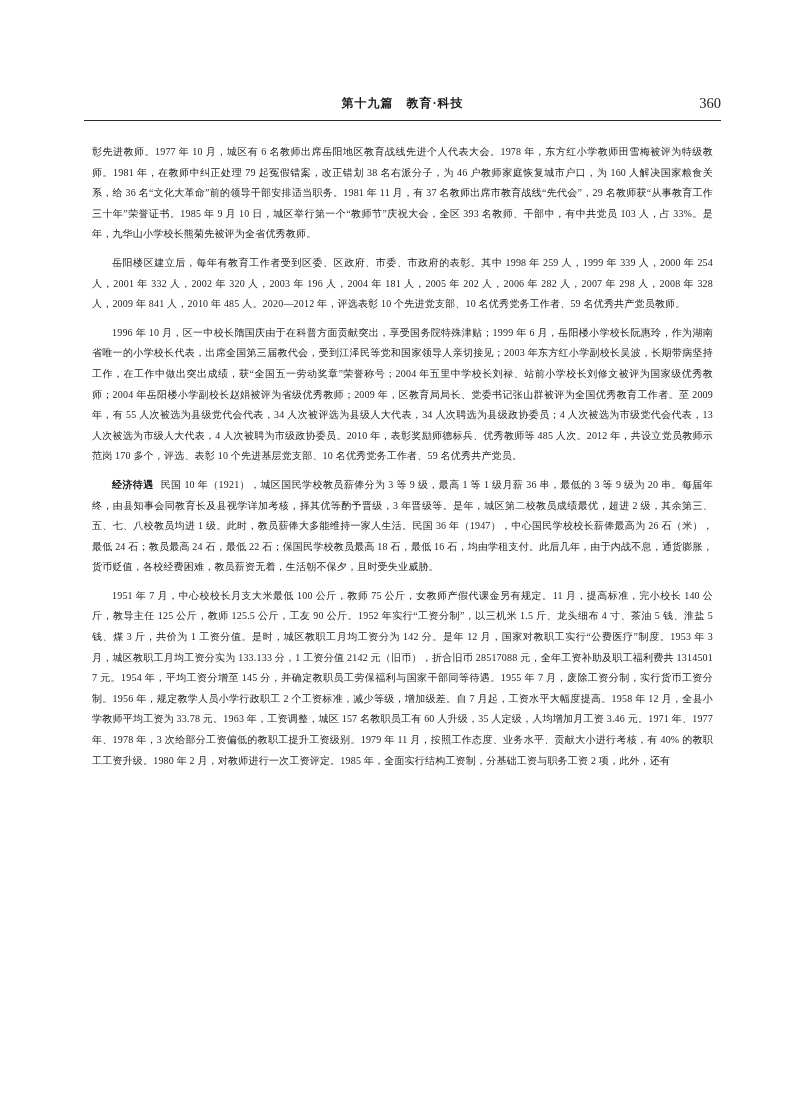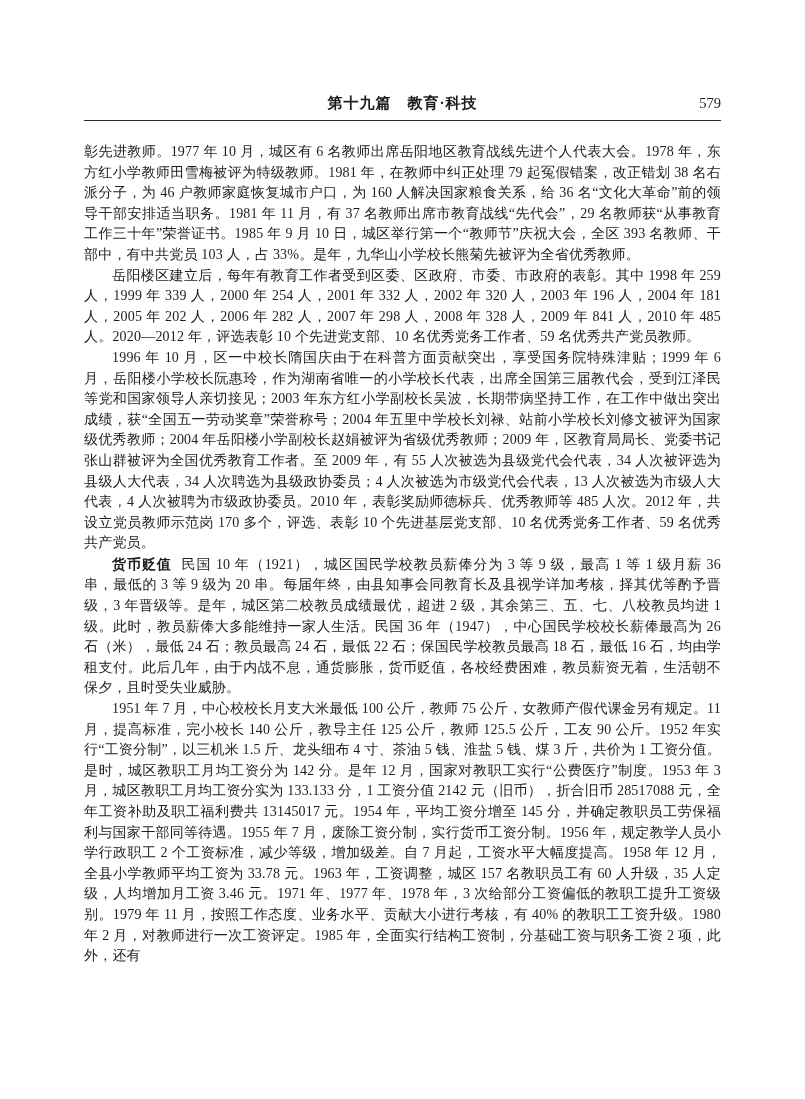--- a/index.html
+++ b/index.html
@@ -21,21 +21,21 @@
   }
   .page-header {
     position: relative;
     width: 100%;
     height: 22px;
     text-align: center;
   }
   .chapter-title {
     display: inline-block;
     margin: 0;
-    font-size: 15px;
+    font-size: 12px;
     font-weight: bold;
     letter-spacing: 1px;
     line-height: 22px;
     font-family: "Liberation Serif", "DejaVu Serif", serif;
   }
   .page-number {
     position: absolute;
     right: 0;
     top: 0;
     font-size: 14.5px;
@@ -45,45 +45,45 @@
   .header-rule {
     border: none;
     border-top: 1.5px solid #2a2a2a;
     margin: 6px 0 0 0;
   }
   .page-body {
     margin-top: 21px;
     text-align: justify;
   }
   .para {
-    margin: 0;
-    font-size: 14px;
+    margin: 8px;
+    font-size: 10px;
     line-height: 20.6px;
     letter-spacing: 0.2px;
     text-align: justify;
     word-break: break-all;
   }
   .para.indent {
     text-indent: 2em;
   }
   .lead {
     font-weight: bold;
     font-family: "Liberation Sans", "DejaVu Sans", sans-serif;
     margin-right: 0.7em;
   }
 </style>
 </head>
 <body>
 
 <div class="page">
   <header class="page-header">
     <h1 class="chapter-title">第十九篇　教育·科技</h1>
-    <span class="page-number">579</span>
+    <span class="page-number">360</span>
   </header>
   <hr class="header-rule">
   <main class="page-body">
       <p class="para">彰先进教师。1977 年 10 月，城区有 6 名教师出席岳阳地区教育战线先进个人代表大会。1978 年，东方红小学教师田雪梅被评为特级教师。1981 年，在教师中纠正处理 79 起冤假错案，改正错划 38 名右派分子，为 46 户教师家庭恢复城市户口，为 160 人解决国家粮食关系，给 36 名“文化大革命”前的领导干部安排适当职务。1981 年 11 月，有 37 名教师出席市教育战线“先代会”，29 名教师获“从事教育工作三十年”荣誉证书。1985 年 9 月 10 日，城区举行第一个“教师节”庆祝大会，全区 393 名教师、干部中，有中共党员 103 人，占 33%。是年，九华山小学校长熊菊先被评为全省优秀教师。</p>
       <p class="para indent">岳阳楼区建立后，每年有教育工作者受到区委、区政府、市委、市政府的表彰。其中 1998 年 259 人，1999 年 339 人，2000 年 254 人，2001 年 332 人，2002 年 320 人，2003 年 196 人，2004 年 181 人，2005 年 202 人，2006 年 282 人，2007 年 298 人，2008 年 328 人，2009 年 841 人，2010 年 485 人。2020—2012 年，评选表彰 10 个先进党支部、10 名优秀党务工作者、59 名优秀共产党员教师。</p>
       <p class="para indent">1996 年 10 月，区一中校长隋国庆由于在科普方面贡献突出，享受国务院特殊津贴；1999 年 6 月，岳阳楼小学校长阮惠玲，作为湖南省唯一的小学校长代表，出席全国第三届教代会，受到江泽民等党和国家领导人亲切接见；2003 年东方红小学副校长吴波，长期带病坚持工作，在工作中做出突出成绩，获“全国五一劳动奖章”荣誉称号；2004 年五里中学校长刘禄、站前小学校长刘修文被评为国家级优秀教师；2004 年岳阳楼小学副校长赵娟被评为省级优秀教师；2009 年，区教育局局长、党委书记张山群被评为全国优秀教育工作者。至 2009 年，有 55 人次被选为县级党代会代表，34 人次被评选为县级人大代表，34 人次聘选为县级政协委员；4 人次被选为市级党代会代表，13 人次被选为市级人大代表，4 人次被聘为市级政协委员。2010 年，表彰奖励师德标兵、优秀教师等 485 人次。2012 年，共设立党员教师示范岗 170 多个，评选、表彰 10 个先进基层党支部、10 名优秀党务工作者、59 名优秀共产党员。</p>
-      <p class="para indent"><span class="lead">货币贬值</span>民国 10 年（1921），城区国民学校教员薪俸分为 3 等 9 级，最高 1 等 1 级月薪 36 串，最低的 3 等 9 级为 20 串。每届年终，由县知事会同教育长及县视学详加考核，择其优等酌予晋级，3 年晋级等。是年，城区第二校教员成绩最优，超进 2 级，其余第三、五、七、八校教员均进 1 级。此时，教员薪俸大多能维持一家人生活。民国 36 年（1947），中心国民学校校长薪俸最高为 26 石（米），最低 24 石；教员最高 24 石，最低 22 石；保国民学校教员最高 18 石，最低 16 石，均由学租支付。此后几年，由于内战不息，通货膨胀，货币贬值，各校经费困难，教员薪资无着，生活朝不保夕，且时受失业威胁。</p>
+      <p class="para indent"><span class="lead">经济待遇</span>民国 10 年（1921），城区国民学校教员薪俸分为 3 等 9 级，最高 1 等 1 级月薪 36 串，最低的 3 等 9 级为 20 串。每届年终，由县知事会同教育长及县视学详加考核，择其优等酌予晋级，3 年晋级等。是年，城区第二校教员成绩最优，超进 2 级，其余第三、五、七、八校教员均进 1 级。此时，教员薪俸大多能维持一家人生活。民国 36 年（1947），中心国民学校校长薪俸最高为 26 石（米），最低 24 石；教员最高 24 石，最低 22 石；保国民学校教员最高 18 石，最低 16 石，均由学租支付。此后几年，由于内战不息，通货膨胀，货币贬值，各校经费困难，教员薪资无着，生活朝不保夕，且时受失业威胁。</p>
       <p class="para indent">1951 年 7 月，中心校校长月支大米最低 100 公斤，教师 75 公斤，女教师产假代课金另有规定。11 月，提高标准，完小校长 140 公斤，教导主任 125 公斤，教师 125.5 公斤，工友 90 公斤。1952 年实行“工资分制”，以三机米 1.5 斤、龙头细布 4 寸、茶油 5 钱、淮盐 5 钱、煤 3 斤，共价为 1 工资分值。是时，城区教职工月均工资分为 142 分。是年 12 月，国家对教职工实行“公费医疗”制度。1953 年 3 月，城区教职工月均工资分实为 133.133 分，1 工资分值 2142 元（旧币），折合旧币 28517088 元，全年工资补助及职工福利费共 13145017 元。1954 年，平均工资分增至 145 分，并确定教职员工劳保福利与国家干部同等待遇。1955 年 7 月，废除工资分制，实行货币工资分制。1956 年，规定教学人员小学行政职工 2 个工资标准，减少等级，增加级差。自 7 月起，工资水平大幅度提高。1958 年 12 月，全县小学教师平均工资为 33.78 元。1963 年，工资调整，城区 157 名教职员工有 60 人升级，35 人定级，人均增加月工资 3.46 元。1971 年、1977 年、1978 年，3 次给部分工资偏低的教职工提升工资级别。1979 年 11 月，按照工作态度、业务水平、贡献大小进行考核，有 40% 的教职工工资升级。1980 年 2 月，对教师进行一次工资评定。1985 年，全面实行结构工资制，分基础工资与职务工资 2 项，此外，还有</p>
     </main>
 </div>
 
 </body></html>

